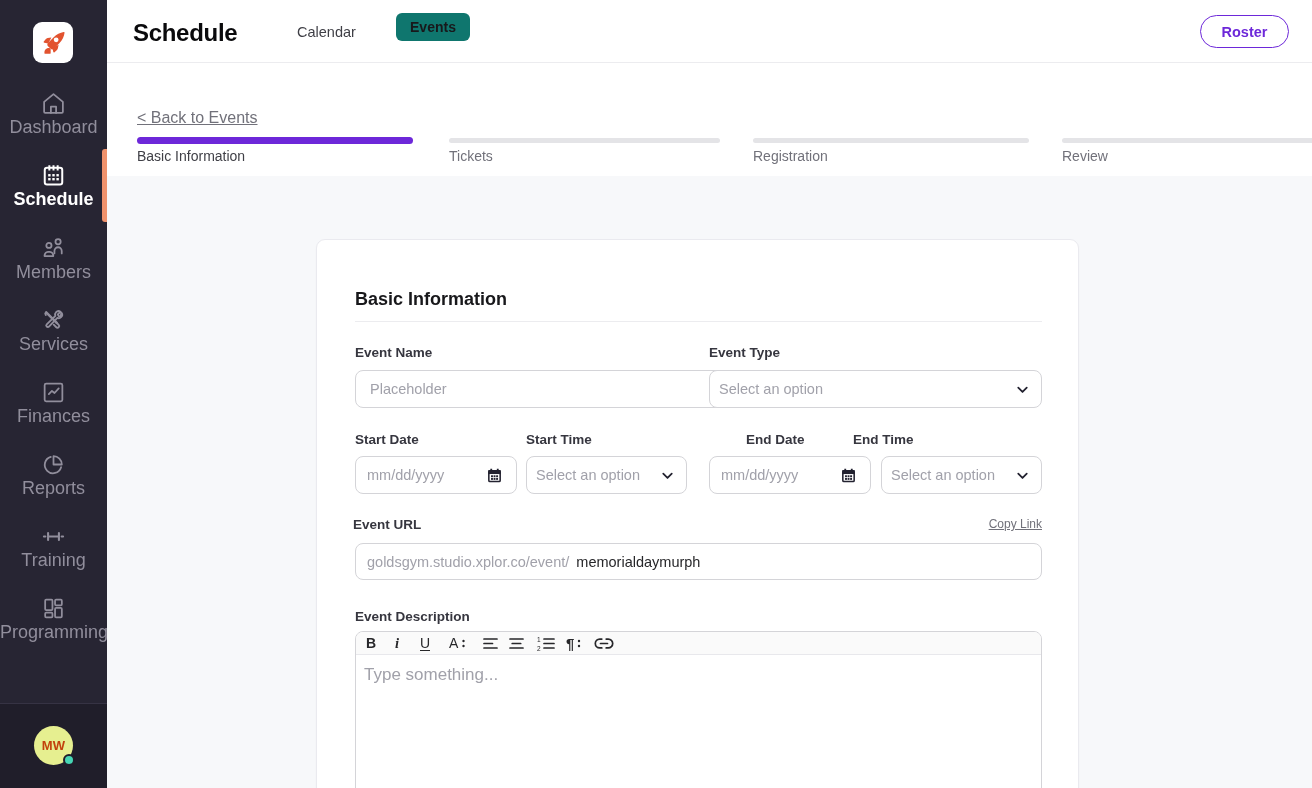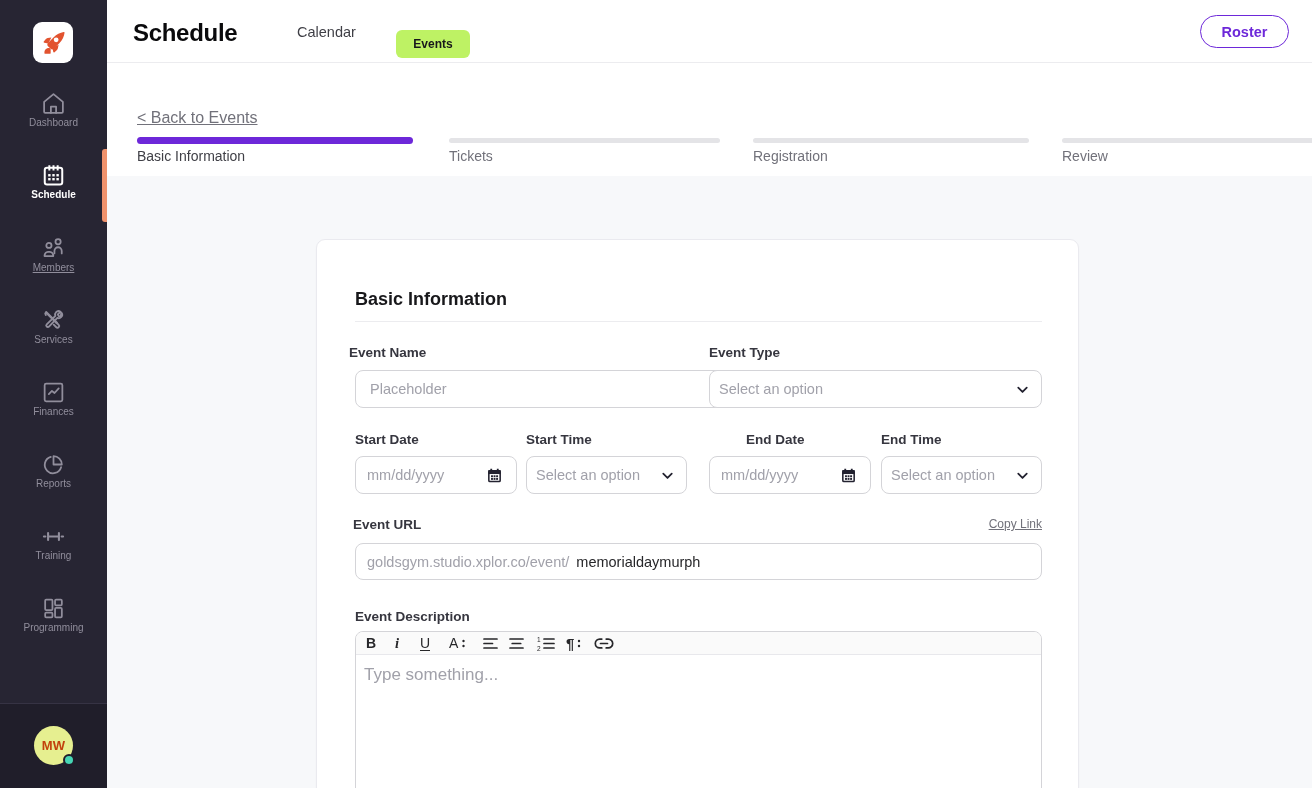--- a/index.html
+++ b/index.html
@@ -1,31 +1,31 @@
 <!DOCTYPE html>
 <html><head>
 <meta charset="utf-8">
 <style>
 * { margin:0; padding:0; box-sizing:border-box; }
 html,body { width:1312px; height:788px; overflow:hidden; font-family:"Liberation Sans", sans-serif; background:#f7f8fa; }
 
 #sidebar { position:absolute; left:0; top:0; width:107px; height:788px; background:#272533; }
 #logo { position:absolute; left:33px; top:22px; width:40px; height:41px; background:#fff; border-radius:9px; display:flex; align-items:center; justify-content:center; }
-.nav-item { position:absolute; left:0; width:107px; text-align:center; color:#918e9c; font-size:10px; }
+.nav-item { position:absolute; left:0; width:107px; text-align:center; color:#918e9c; font-size:18px; }
 .nav-item svg { display:block; margin:0 auto 1px auto; }
 .nav-item.active { color:#fff; font-weight:bold; }
 #actbar { position:absolute; left:102px; top:149px; width:5px; height:73px; background:#f0926c; border-radius:3px 0 0 3px; }
 #sb-bottom { position:absolute; left:0; top:703px; width:107px; height:85px; background:#201e2a; border-top:1px solid #363344; }
 #avatar { position:absolute; left:34px; top:726px; width:39px; height:39px; border-radius:50%; background:#e6ef90; color:#c2410c; font-weight:bold; font-size:13px; display:flex; align-items:center; justify-content:center; letter-spacing:.3px; }
 #avatar .dot { position:absolute; right:-2px; bottom:-1px; width:12px; height:12px; border-radius:50%; background:#46d6b4; border:2px solid #201e2a; }
 
 #header { position:absolute; left:107px; top:0; width:1205px; height:63px; background:#fff; border-bottom:1px solid #ececef; }
 #hd-title { position:absolute; left:26px; top:19px; font-size:24px; line-height:28px; font-weight:bold; color:#0a0a0c; letter-spacing:-0.3px; }
 #tab-cal { position:absolute; left:190px; top:24px; font-size:14.5px; line-height:17px; color:#3f3f46; }
-#tab-events { position:absolute; left:289px; top:30px; width:74px; height:28px; background:#bef264; border-radius:6px; font-size:12px; font-weight:bold; color:#18181b; display:flex; align-items:center; justify-content:center; }
+#tab-events { position:absolute; left:289px; top:13px; width:74px; height:28px; background:#0f766e; border-radius:6px; font-size:14px; font-weight:bold; color:#18181b; display:flex; align-items:center; justify-content:center; }
 #roster { position:absolute; left:1093px; top:15px; width:89px; height:33px; border:1.5px solid #6d28d9; border-radius:17px; color:#6d28d9; font-weight:bold; font-size:14.5px; display:flex; align-items:center; justify-content:center; background:#fff; }
 
 #subhead { position:absolute; left:107px; top:63px; width:1205px; height:113px; background:#fff; overflow:hidden; }
 #backlink { position:absolute; left:30px; top:14px; font-size:16px; color:#71717a; text-decoration:underline;margin-top:32px; }
 #h1 { position:absolute; left:30px; top:35px; font-size:22px; line-height:26px; font-weight:bold; color:#232230; letter-spacing:-0.2px; }
 .seg { position:absolute; top:75px; height:5px; background:#e4e4e7; border-radius:2.5px; }
 #seg1 { left:30px; top:74px; width:276px; height:7px; background:#6d28d9; border-radius:3.5px; }
 #seg2 { left:342px; width:271px; }
 #seg3 { left:646px; width:276px; }
 #seg4 { left:955px; width:250px; border-radius:2.5px 0 0 2.5px; }
@@ -78,21 +78,21 @@
           <rect x="6.9" y="10.6" width="2.3" height="2.3"></rect>
           <rect x="10.85" y="10.6" width="2.3" height="2.3"></rect>
           <rect x="14.8" y="10.6" width="2.3" height="2.3"></rect>
           <rect x="6.9" y="14.4" width="2.3" height="2.3"></rect>
           <rect x="10.85" y="14.4" width="2.3" height="2.3"></rect>
           <rect x="14.8" y="14.4" width="2.3" height="2.3"></rect>
         </g>
       </svg>
     Schedule
   </div>
-  <div class="nav-item" style="top:236px;text-decoration:underline;">
+  <div class="nav-item" style="top:236px;">
     <svg width="25" height="25" viewBox="0 0 24 24" fill="none" stroke="#918e9c" stroke-width="1.7" stroke-linecap="round" stroke-linejoin="round">
         <circle cx="7.6" cy="9" r="2.5"></circle>
         <path d="M3.4 19.3v-.4c0-.9.3-1.8.9-2.5.6-.8 1.5-1.2 2.4-1.2h1.8c.9 0 1.8.4 2.4 1.2.6.7.9 1.6.9 2.5v.4z"></path>
         <circle cx="16.4" cy="5.6" r="2.5"></circle>
         <path d="M12.9 16.7v-2.2c0-2 1.6-3.7 3.5-3.7s3.5 1.7 3.5 3.7v2.2"></path>
       </svg>
     Members
   </div>
   <div class="nav-item" style="top:308px;">
     <svg width="25" height="25" viewBox="0 0 24 24" fill="none" stroke="#918e9c" stroke-width="1.8" stroke-linecap="round" stroke-linejoin="round">
@@ -154,21 +154,21 @@
   <div class="steplab" id="lab2">Tickets</div>
   <div class="steplab" id="lab3">Registration</div>
   <div class="steplab" id="lab4">Review</div>
 </div>
 
 <div id="content">
   <div id="card">
     <div class="ci" id="bi-h">Basic Information</div>
     <div class="ci" id="bi-div"></div>
 
-    <div class="ci flabel" style="left:32px; top:104px;">Event Name</div>
+    <div class="ci flabel" style="left:38px; top:104px;">Event Name</div>
     <div class="ci input" style="left:38px; top:130px; width:384px; height:38px; padding:12px 14px;">Placeholder</div>
     <div class="ci flabel" style="left:392px; top:104px;">Event Type</div>
     <div class="ci input" style="left:392px; top:130px; width:333px; height:38px; padding:0 10px 0 9px;">Select an option
       <svg class="chev" width="17" height="17" viewBox="0 0 24 24" fill="none" stroke="#232230" stroke-width="2.5" stroke-linecap="round" stroke-linejoin="round">
           <path d="M6 9.5l6 6 6-6"></path>
         </svg>
     </div>
 
     <div class="ci flabel" style="left:38px; top:191px;">Start Date</div>
     <div class="ci input" style="left:38px; top:216px; width:162px; height:38px; padding:0 13px 0 11px;">mm/dd/yyyy
@@ -201,21 +201,21 @@
           <g fill="#232230">
             <rect x="7.1" y="11.7" width="2.7" height="2.7"></rect>
             <rect x="10.7" y="11.7" width="2.7" height="2.7"></rect>
             <rect x="14.3" y="11.7" width="2.7" height="2.7"></rect>
             <rect x="7.1" y="15.5" width="2.7" height="2.7"></rect>
             <rect x="10.7" y="15.5" width="2.7" height="2.7"></rect>
             <rect x="14.3" y="15.5" width="2.7" height="2.7"></rect>
           </g>
         </svg>
     </div>
-    <div class="ci flabel" style="left:564px; top:191px;">End Time</div>
+    <div class="ci flabel" style="left:536px; top:191px;">End Time</div>
     <div class="ci input" style="left:564px; top:216px; width:161px; height:38px; padding:0 10px 0 9px;">Select an option
       <svg class="chev" width="17" height="17" viewBox="0 0 24 24" fill="none" stroke="#232230" stroke-width="2.5" stroke-linecap="round" stroke-linejoin="round">
           <path d="M6 9.5l6 6 6-6"></path>
         </svg>
     </div>
 
     <div class="ci flabel" style="left:36px; top:276px;">Event URL</div>
     <div class="ci" id="copylink">Copy Link</div>
     <div class="ci input" style="left:38px; top:303px; width:687px; height:37px; padding:0 11px;">
       <span class="ph">goldsgym.studio.xplor.co/event/</span>

